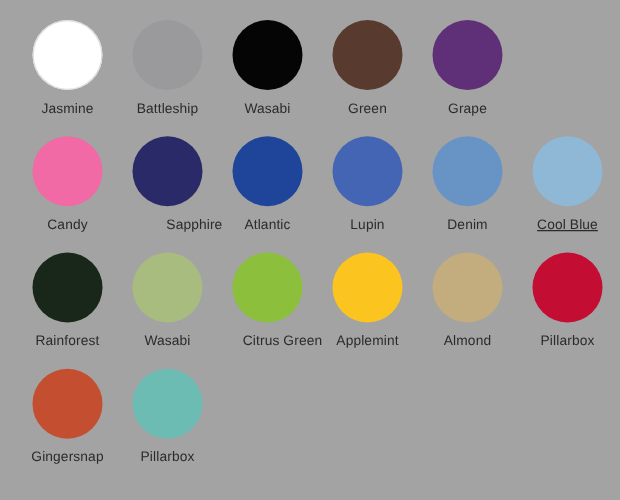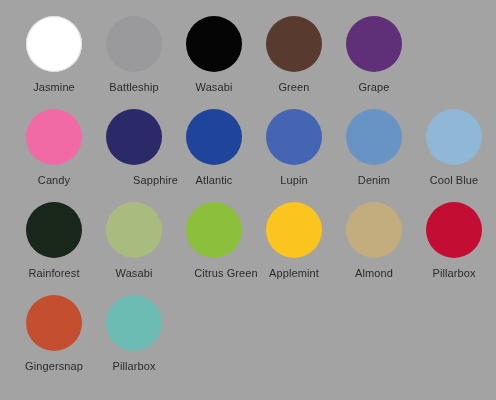--- a/index.html
+++ b/index.html
@@ -101,21 +101,21 @@
       <div class="swatch-cell">
         <div class="swatch-dot" style="background: rgb(68, 100, 180);"></div>
         <div class="swatch-label" style="color: rgb(43, 43, 43);">Lupin</div>
       </div>
       <div class="swatch-cell">
         <div class="swatch-dot" style="background: rgb(104, 148, 197);"></div>
         <div class="swatch-label" style="color: rgb(43, 43, 43);">Denim</div>
       </div>
       <div class="swatch-cell">
         <div class="swatch-dot" style="background: rgb(142, 184, 214);"></div>
-        <div class="swatch-label" style="color: rgb(43, 43, 43);">Cool Blue</div>
+        <div class="swatch-label" style="color: rgb(43, 43, 43); text-decoration: underline;">Cool Blue</div>
       </div>
     </div>
     <div class="swatch-row">
       <div class="swatch-cell">
         <div class="swatch-dot" style="background: rgb(25, 39, 26);"></div>
         <div class="swatch-label" style="color: rgb(43, 43, 43);">Rainforest</div>
       </div>
       <div class="swatch-cell">
         <div class="swatch-dot" style="background: rgb(168, 188, 128);"></div>
         <div class="swatch-label" style="color: rgb(43, 43, 43);">Wasabi</div>

